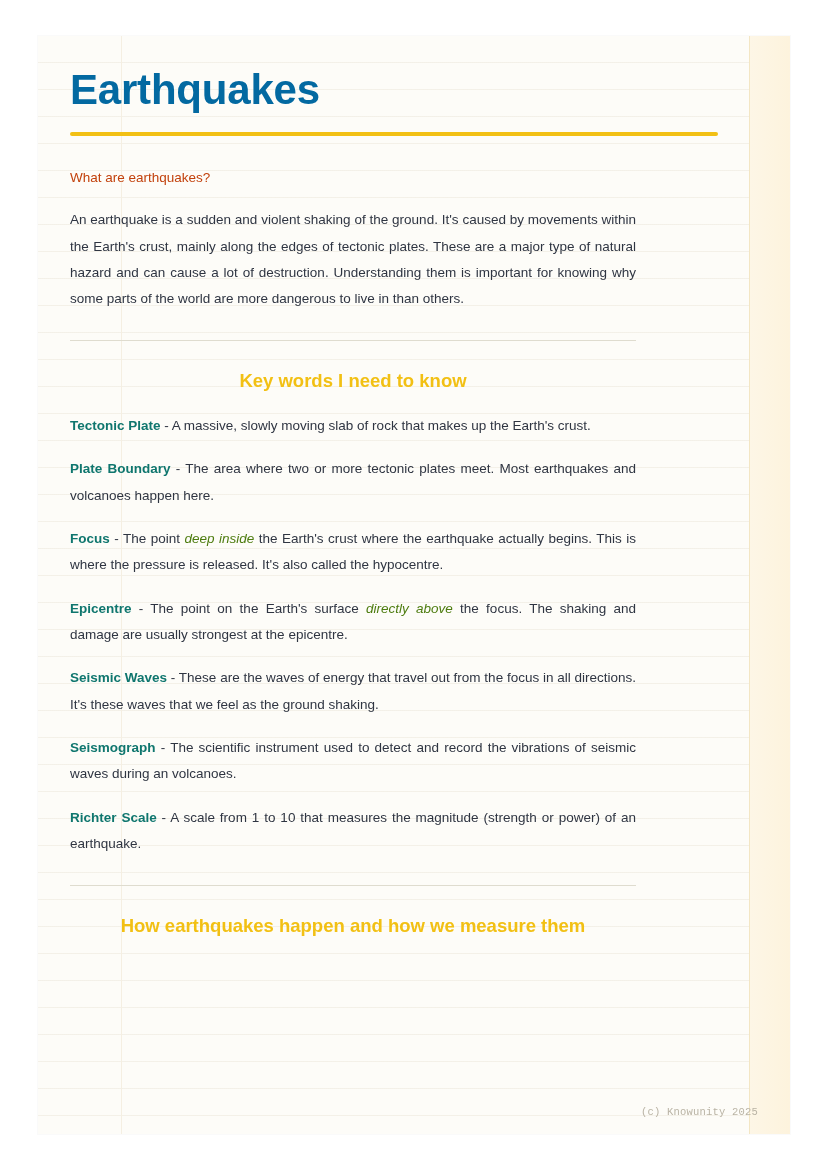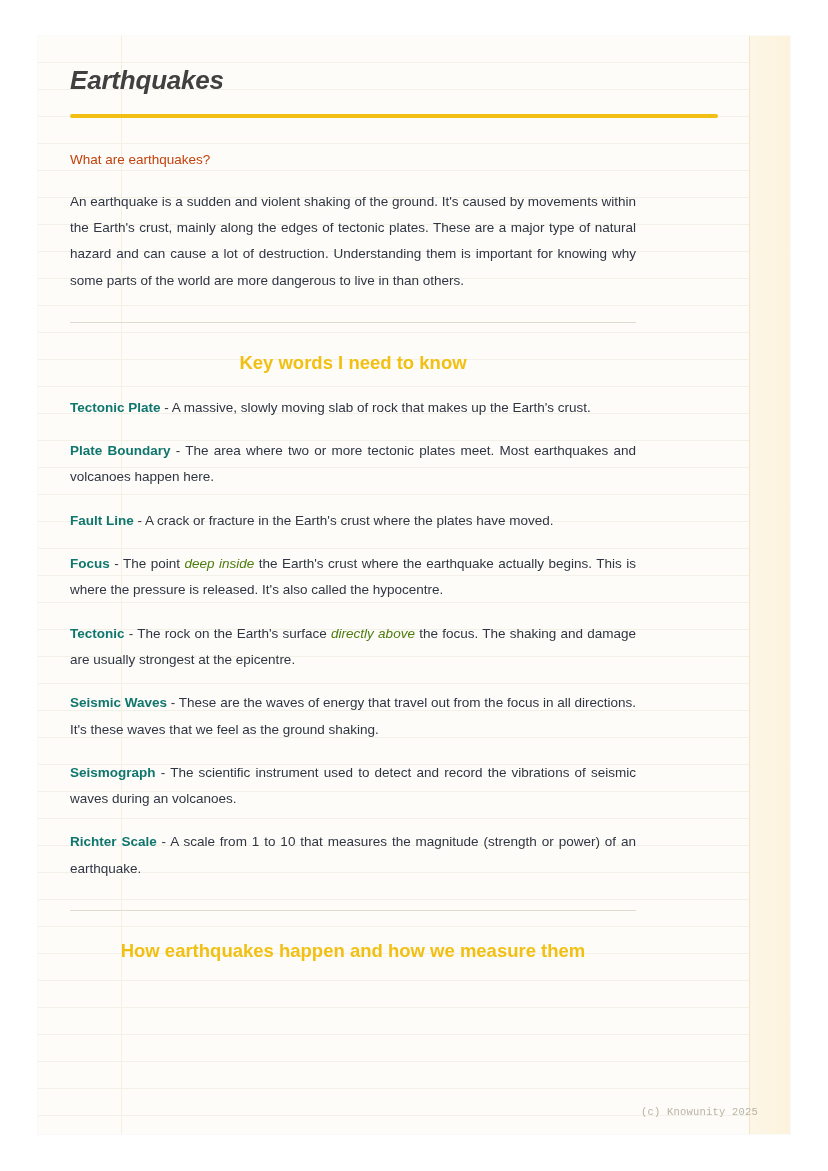--- a/index.html
+++ b/index.html
@@ -78,27 +78,26 @@
   }
 
   #content {
     position: absolute;
     left: 32px;
     top: 30px;
     width: 566px;
   }
 
   .doc-title {
-    font-size: 26px;
+    font-size: 42px;
     font-weight: bold;
-    color: #404040;
+    color: #0369a1;
     letter-spacing: -0.2px;
     margin: 0 0 0 0;
     line-height: 1.15;
-    font-style: italic;
   }
 
   .title-rule {
     margin-top: 18px;
     width: 648px;
     height: 4px;
     background: #f2c014;
     border-radius: 2px;
   }
 
@@ -190,30 +189,27 @@
       <h2 class="section-heading">Key words I need to know</h2>
 
       <p class="term-block">
         <span class="term">Tectonic Plate</span><span class="term-dash"> - </span><span>A massive, slowly moving slab of rock that makes up the Earth's crust.</span><em></em><span></span>
       </p>
 
       <p class="term-block">
         <span class="term">Plate Boundary</span><span class="term-dash"> - </span><span>The area where two or more tectonic plates meet. Most earthquakes and volcanoes happen here.</span><em></em><span></span>
       </p>
 
-      <p class="term-block">
-        <span class="term">Fault Line</span><span class="term-dash"> - </span><span>A crack or fracture in the Earth's crust where the plates have moved.</span><em></em><span></span>
-      </p>
 
       <p class="term-block">
         <span class="term">Focus</span><span class="term-dash"> - </span><span>The point </span><em>deep inside</em><span> the Earth's crust where the earthquake actually begins. This is where the pressure is released. It's also called the hypocentre.</span>
       </p>
 
       <p class="term-block">
-        <span class="term">Tectonic</span><span class="term-dash"> - </span><span>The rock on the Earth's surface </span><em>directly above</em><span> the focus. The shaking and damage are usually strongest at the epicentre.</span>
+        <span class="term">Epicentre</span><span class="term-dash"> - </span><span>The point on the Earth's surface </span><em>directly above</em><span> the focus. The shaking and damage are usually strongest at the epicentre.</span>
       </p>
 
       <p class="term-block">
         <span class="term">Seismic Waves</span><span class="term-dash"> - </span><span>These are the waves of energy that travel out from the focus in all directions. It's these waves that we feel as the ground shaking.</span><em></em><span></span>
       </p>
 
       <p class="term-block">
         <span class="term">Seismograph</span><span class="term-dash"> - </span><span>The scientific instrument used to detect and record the vibrations of seismic waves during an volcanoes.</span><em></em><span></span>
       </p>
 

